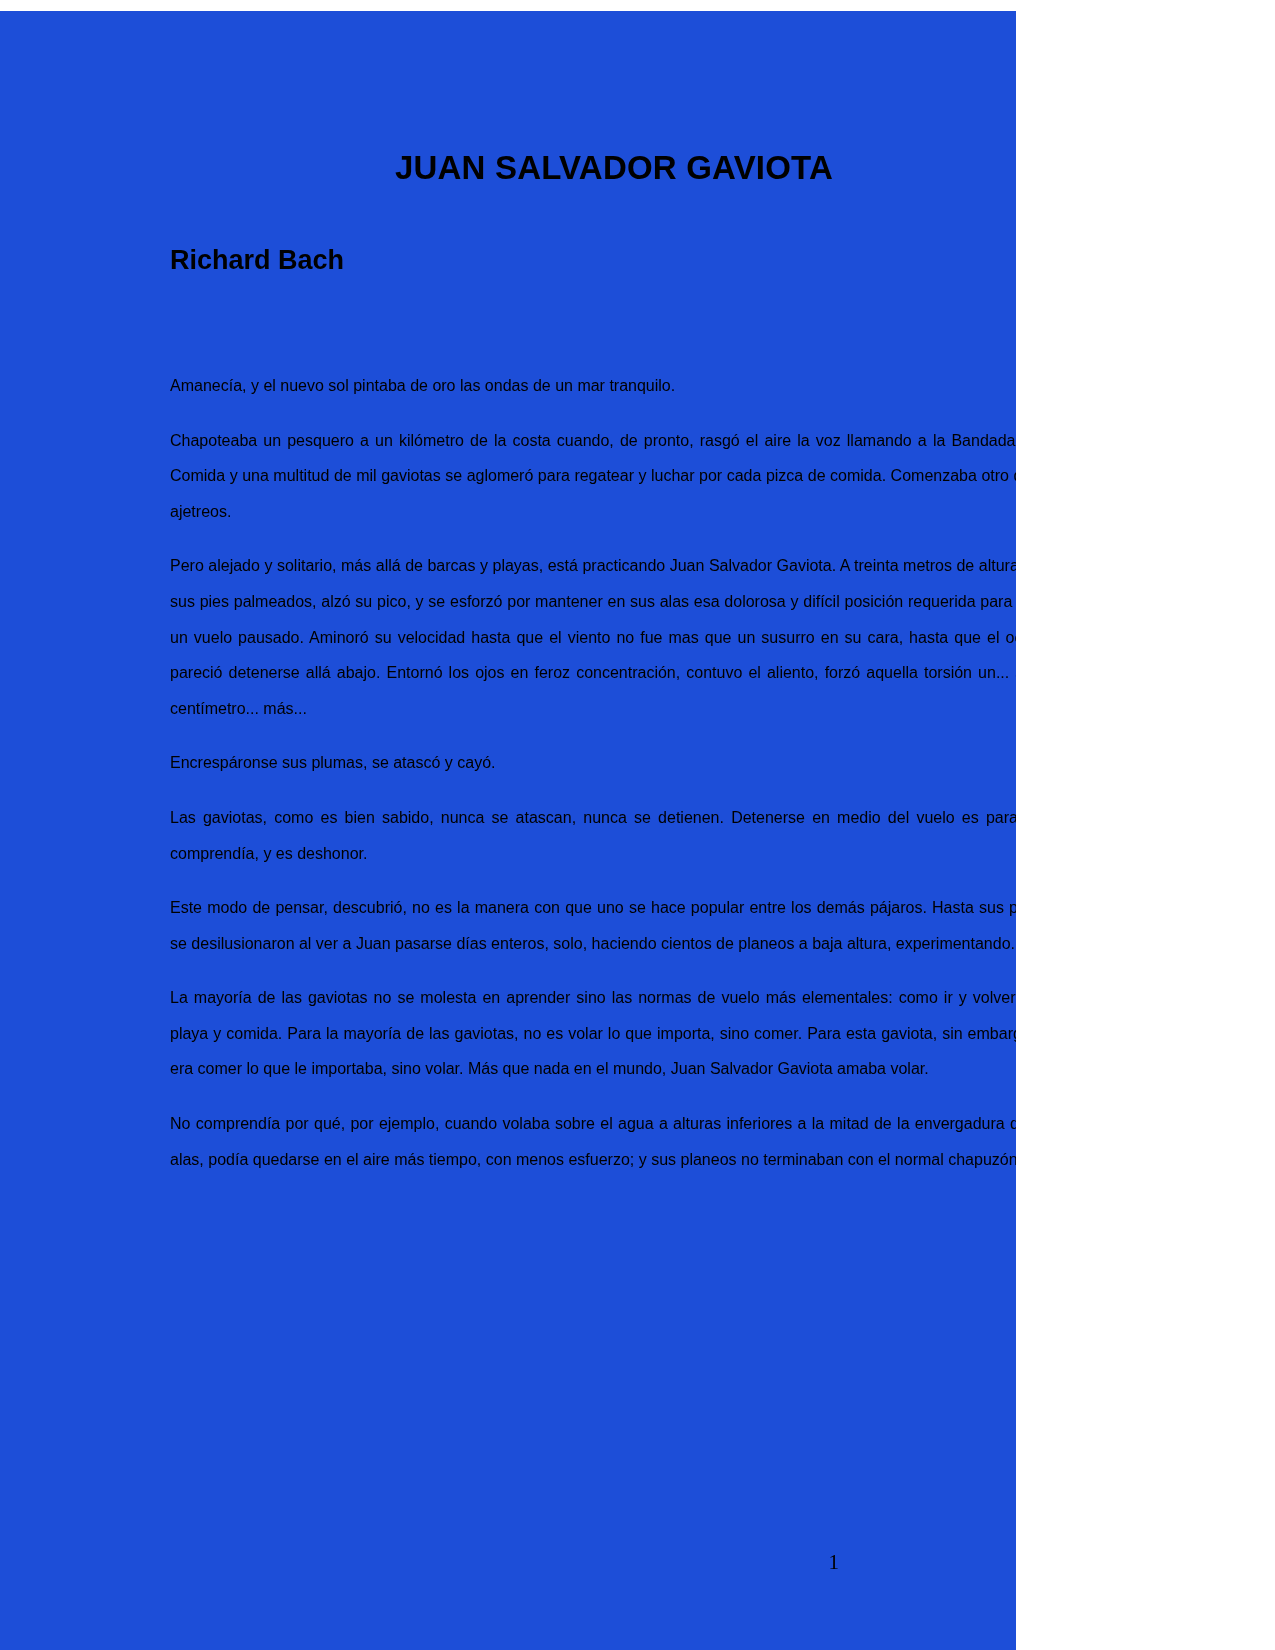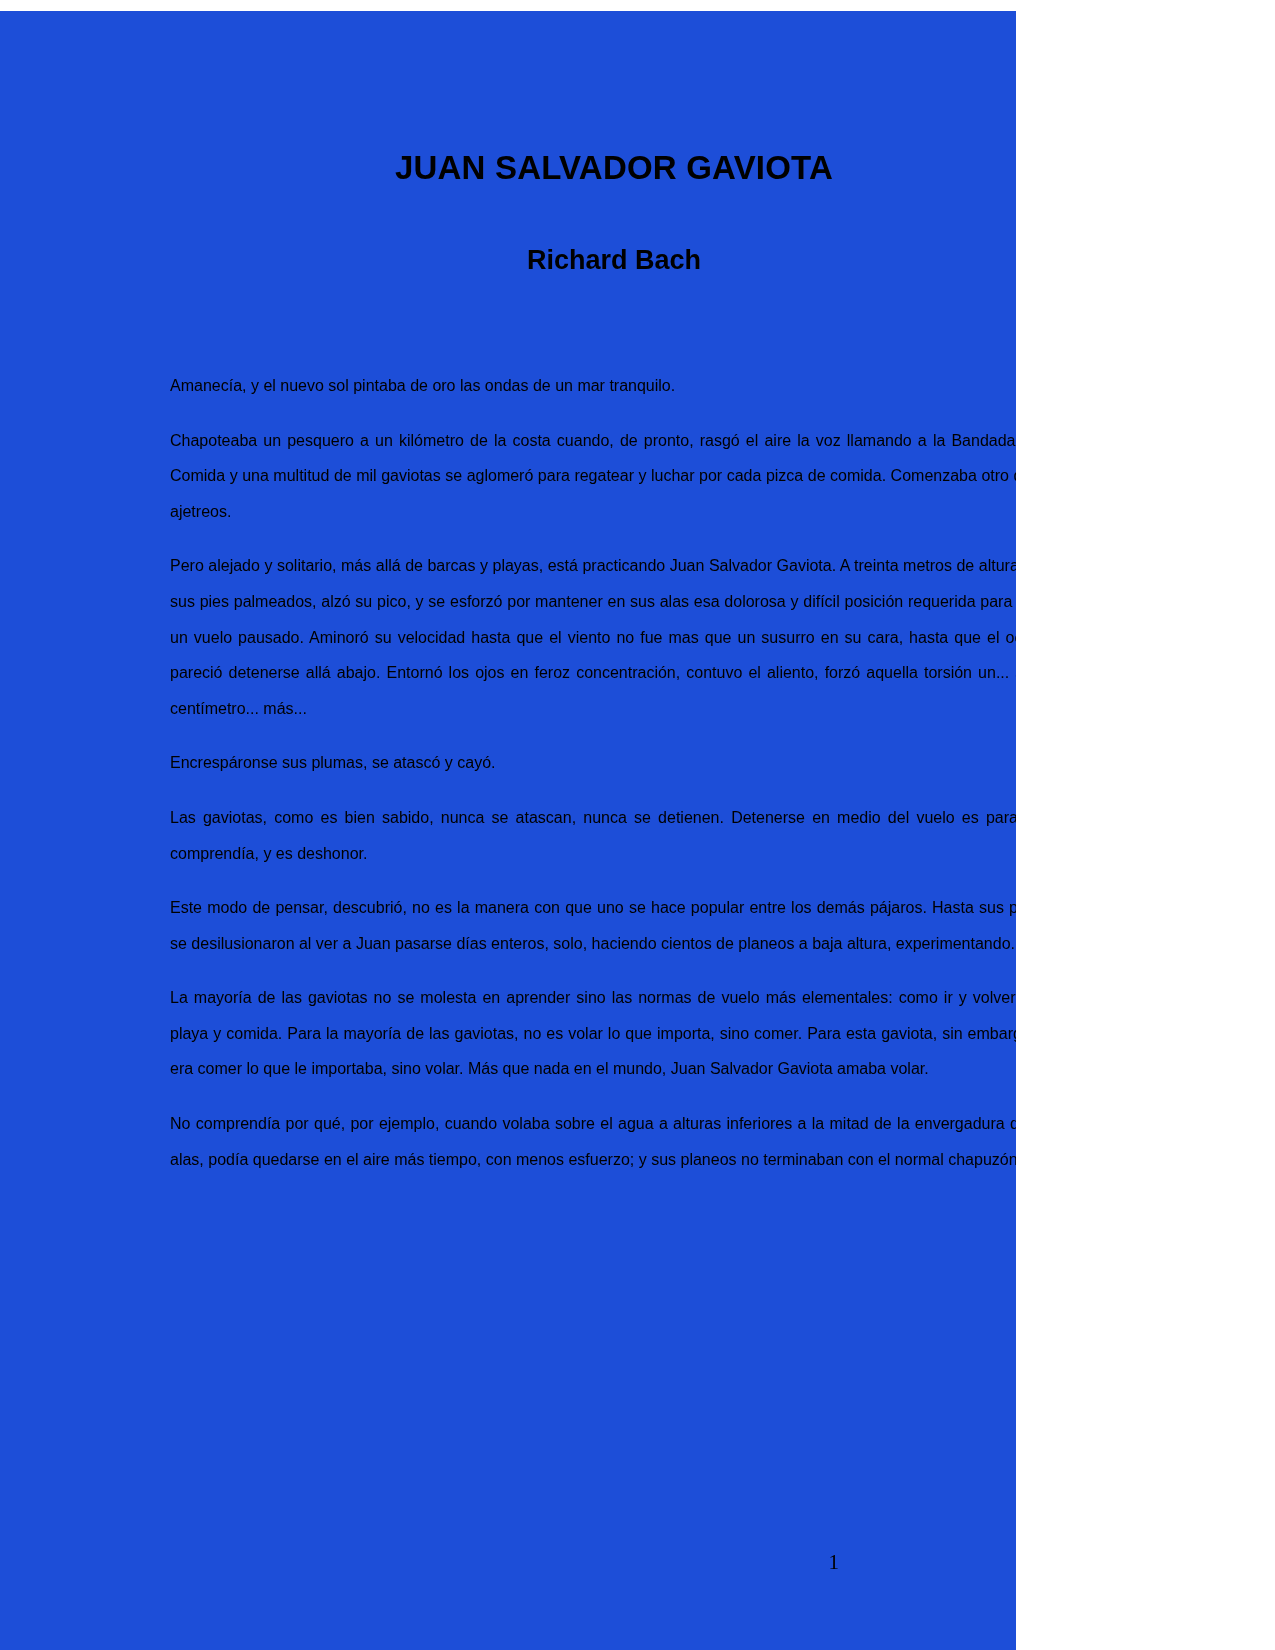--- a/index.html
+++ b/index.html
@@ -29,21 +29,20 @@
   .doc-title {
     text-align: center;
     font-size: 33px;
     font-weight: bold;
     letter-spacing: 0.2px;
     margin: 0;
     padding-top: 138px;
     line-height: 1.15;
   }
   .doc-author {
-    text-align: center;
     font-size: 27px;
     font-weight: bold;
     margin: 0;
     padding-top: 58px;
     line-height: 1.15;
   }
   .body-block {
     padding-top: 92px;
   }
   p.para {

